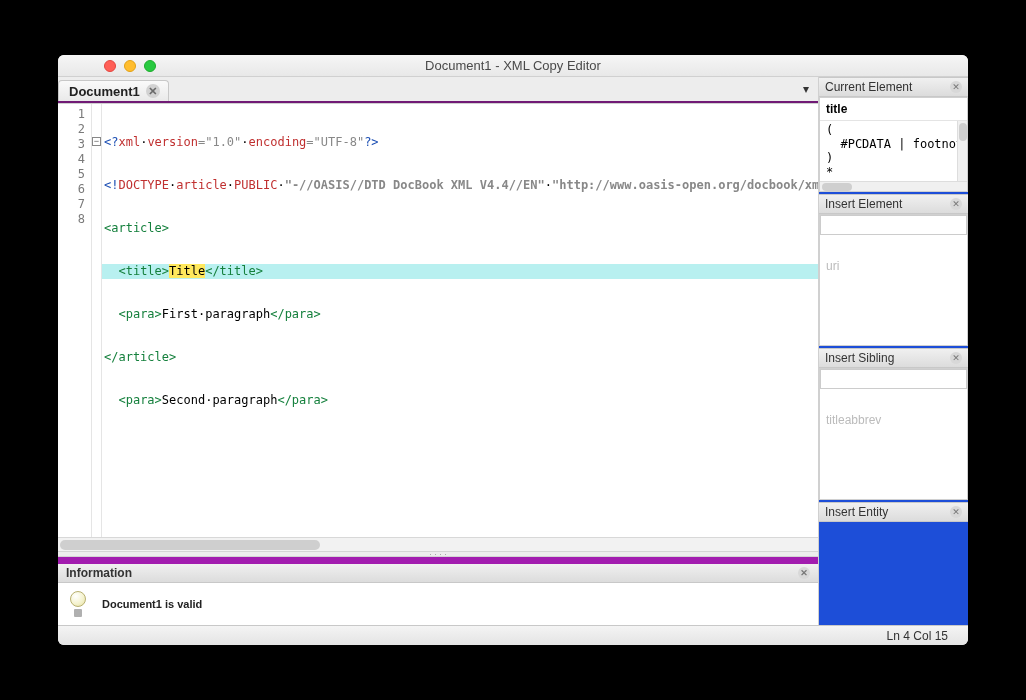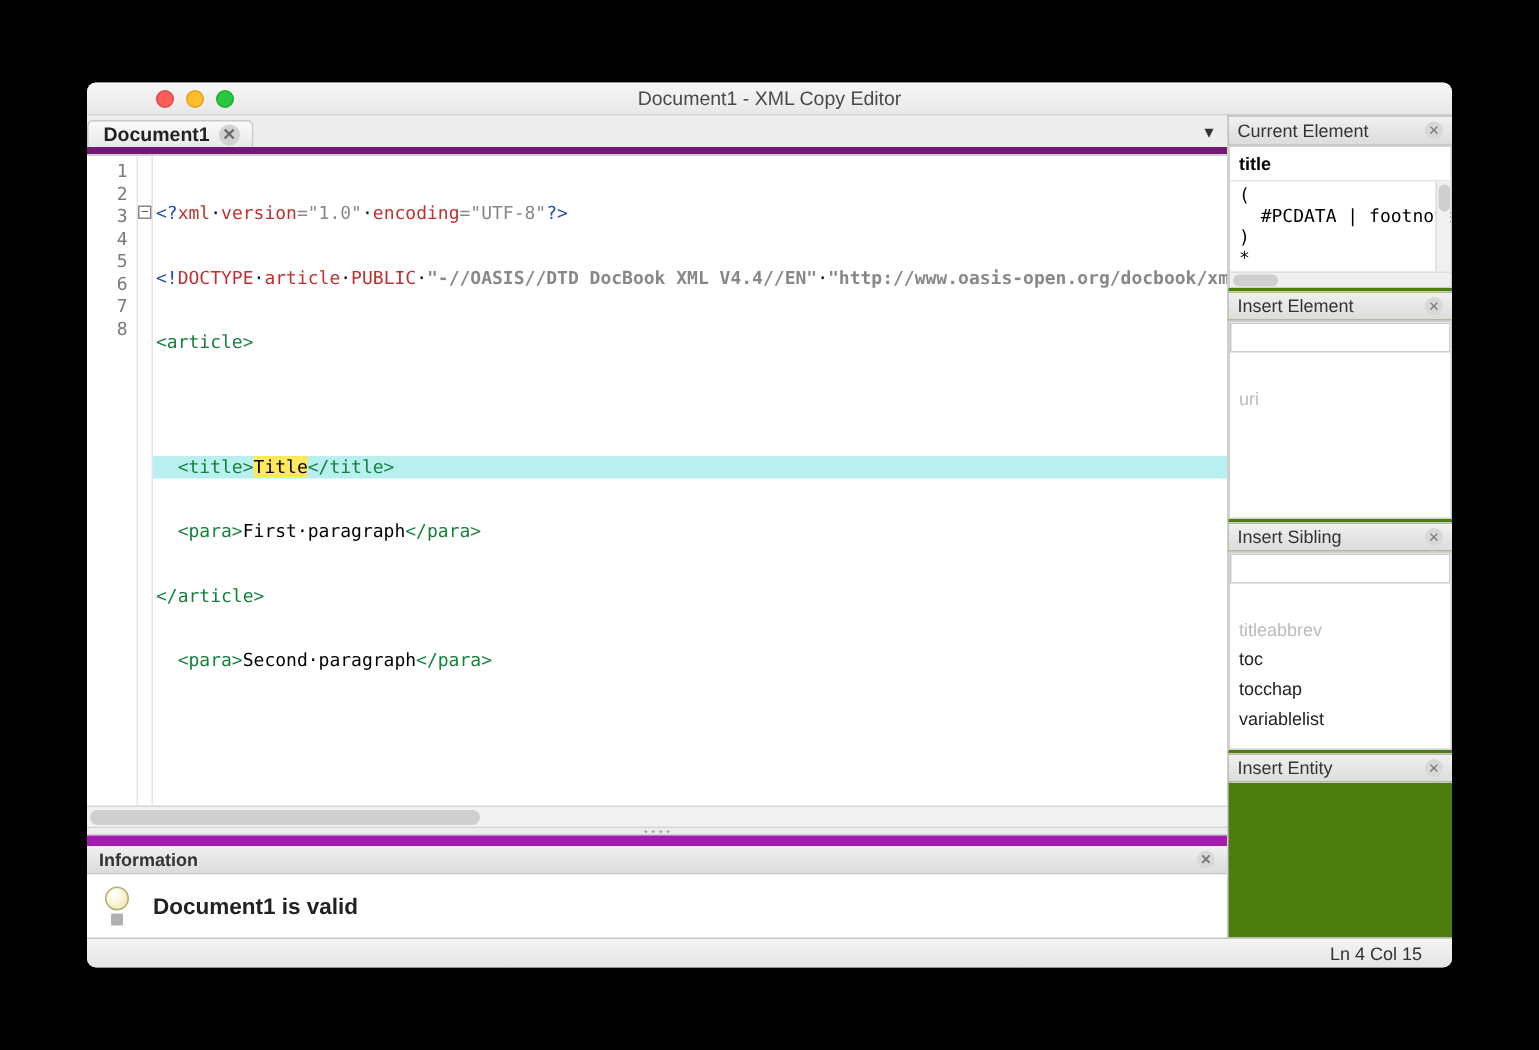--- a/index.html
+++ b/index.html
@@ -59,21 +59,21 @@
   }
   .left-col {
     flex: 1;
     display: flex;
     flex-direction: column;
     min-width: 0;
   }
   .tabbar {
     height: 26px;
     background: #ededed;
-    border-bottom: 5px solid #701a75;
+    border-bottom: 2px solid #701a75;
     display: flex;
     align-items: stretch;
     position: relative;
   }
   .tab {
     display: flex;
     align-items: center;
     background: linear-gradient(to bottom,#fafafa,#e9e9e9);
     border: 1px solid #c8c8c8;
     border-bottom: none;
@@ -139,21 +139,21 @@
   }
   .code {
     flex: 1;
     font-family: Menlo, monospace;
     font-size: 12px;
     padding-top: 3px;
     overflow: hidden;
     white-space: pre;
   }
   .code .line { height: 15px; line-height: 15px; padding-left: 2px; }
-  .hl-line { background: #b8f0f0; margin-top: 40px; }
+  .hl-line { background: #b8f0f0; }
   .t-decl { color: #1a4db3; }
   .t-attr { color: #c03030; }
   .t-str  { color: #888888; font-weight: bold;}
   .t-dtd  { color: #888888; }
   .t-tag  { color: #15803d; }
   .t-text { color: #000; }
   .sel    { background: #ffe85c; }
   .hscroll {
     height: 14px;
     background: #f2f2f2;
@@ -162,21 +162,21 @@
   }
   .hscroll .thumb {
     position: absolute;
     left: 2px; top: 2px;
     height: 10px; width: 260px;
     background: #cfcfcf;
     border-radius: 5px;
   }
   .right-col {
     width: 150px;
-    background: #4d7c0f;
+    background: #1d4ed8;
     border-left: 1px solid #d0d0d0;
     display: flex;
     flex-direction: column;
     font-size: 12px;
   }
   .panel-header {
     background: linear-gradient(to bottom,#f0f0f0,#dcdcdc);
     border-top: 1px solid #c8c8c8;
     border-bottom: 1px solid #c8c8c8;
     padding: 2px 6px;
@@ -272,21 +272,21 @@
     border: 1px solid #b8b070;
     position: absolute; top:0; left:2px;
   }
   .bulb .base {
     width: 8px; height: 8px;
     background: #b0b0b0;
     position: absolute; bottom:0; left:6px;
     border-radius: 1px;
   }
   .info-text {
-    font-size: 15px;
+    font-size: 11px;
     color: #222;
   }
   .statusbar {
     height: 20px;
     background: linear-gradient(to bottom,#f4f4f4,#e4e4e4);
     border-top: 1px solid #c8c8c8;
     display:flex; align-items:center; justify-content:flex-end;
     padding: 0 20px;
     font-size: 12px;
     color: #333;
@@ -404,25 +404,20 @@
       </div>
 
       <div class="panel-header">
         <span>Insert Sibling</span>
         <span class="panel-close">✕</span>
       </div>
       <div class="panel-body">
         <input style="width: 100%; border: 1px solid rgb(204, 204, 204); padding: 2px; font-size: 12px;">
         <div class="list-scroll">
           <div class="faded-top" style="padding:0 6px">titleabbrev</div>
-          <div class="list-inner">
-            <div>toc</div>
-            <div>tocchap</div>
-            <div>variablelist</div>
-          </div>
         </div>
       </div>
 
       <div class="panel-header">
         <span>Insert Entity</span>
         <span class="panel-close">✕</span>
       </div>
 
     </div>
   </div>

